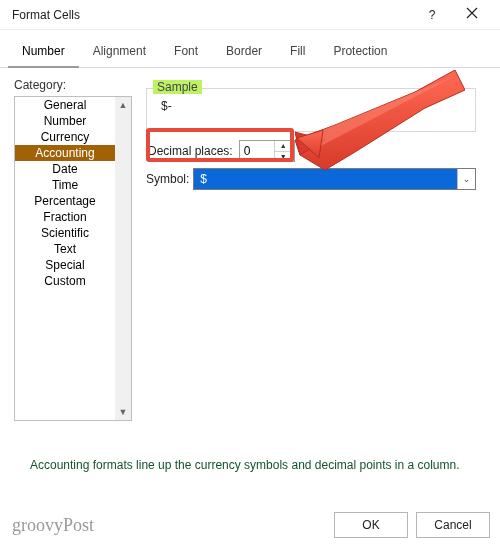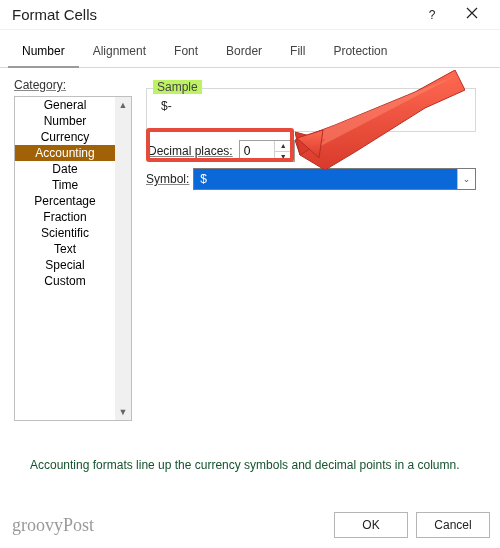--- a/index.html
+++ b/index.html
@@ -14,21 +14,21 @@
     position: relative;
     overflow: hidden;
   }
   .titlebar {
     display: flex;
     align-items: center;
     height: 30px;
     padding: 0 8px 0 12px;
     border-bottom: 1px solid #f0f0f0;
   }
-  .title { flex: 1; font-size: 15px; }
+  .title { flex: 1; font-size: 12px; }
   .titlebtn {
     width: 40px; height: 28px;
     display: flex; align-items: center; justify-content: center;
     color: #222;
   }
   .tabs {
     display: flex;
     padding: 8px 8px 0 8px;
     gap: 0;
     border-bottom: 1px solid #d8d8d8;
@@ -152,21 +152,21 @@
   .callout-box {
     position: absolute;
     border: 4px solid #e64a3b;
     border-radius: 3px;
     pointer-events: none;
   }
   .arrow {
     position: absolute;
     pointer-events: none;
   }
-  .underline { text-decoration: underline; text-decoration-color: #888; }
+  .underline { text-decoration-color: #888; }
 </style>
 </head>
 <body>
 
 <div class="titlebar">
   <div class="title">Format Cells</div>
   <div class="titlebtn">
     <span>?</span>
   </div>
   <div class="titlebtn">

